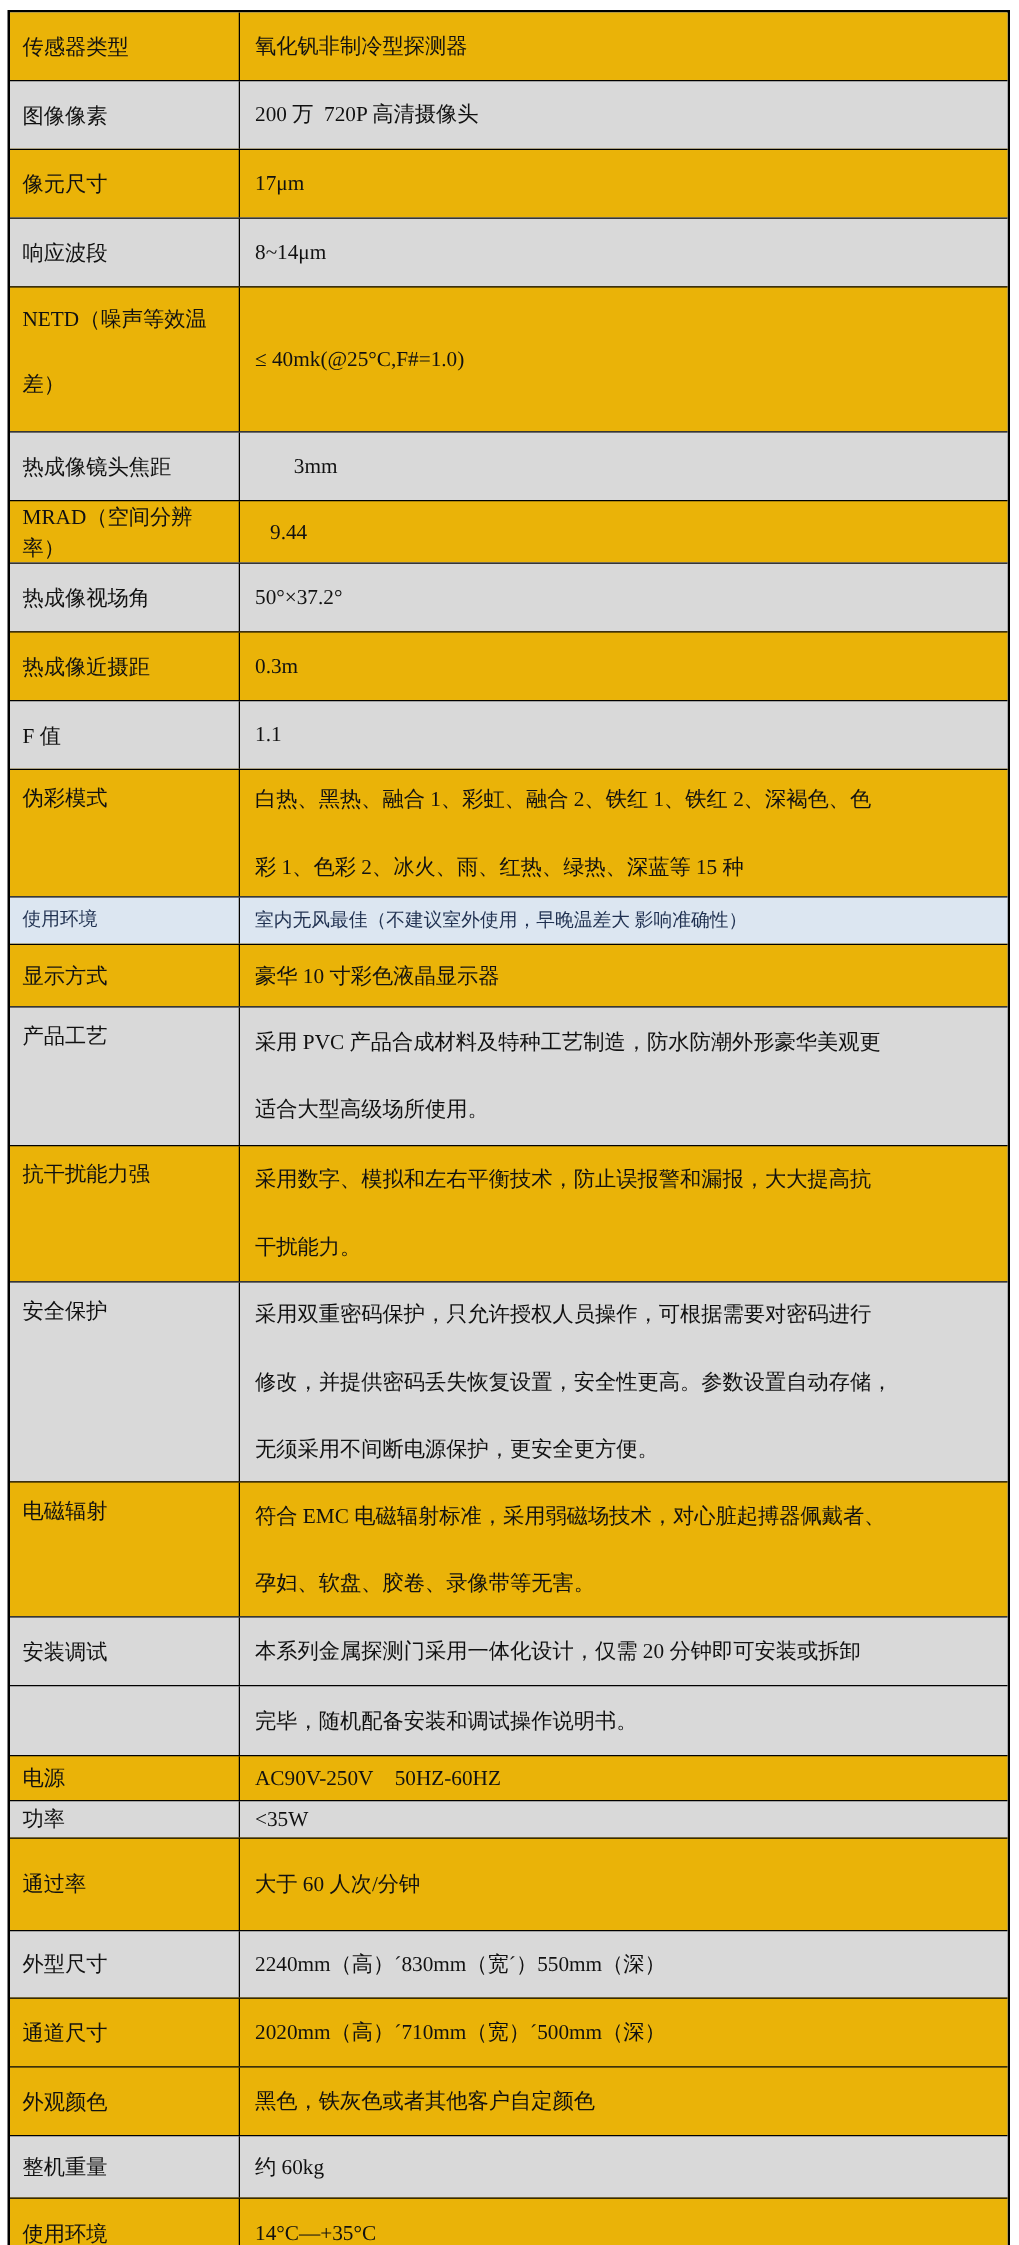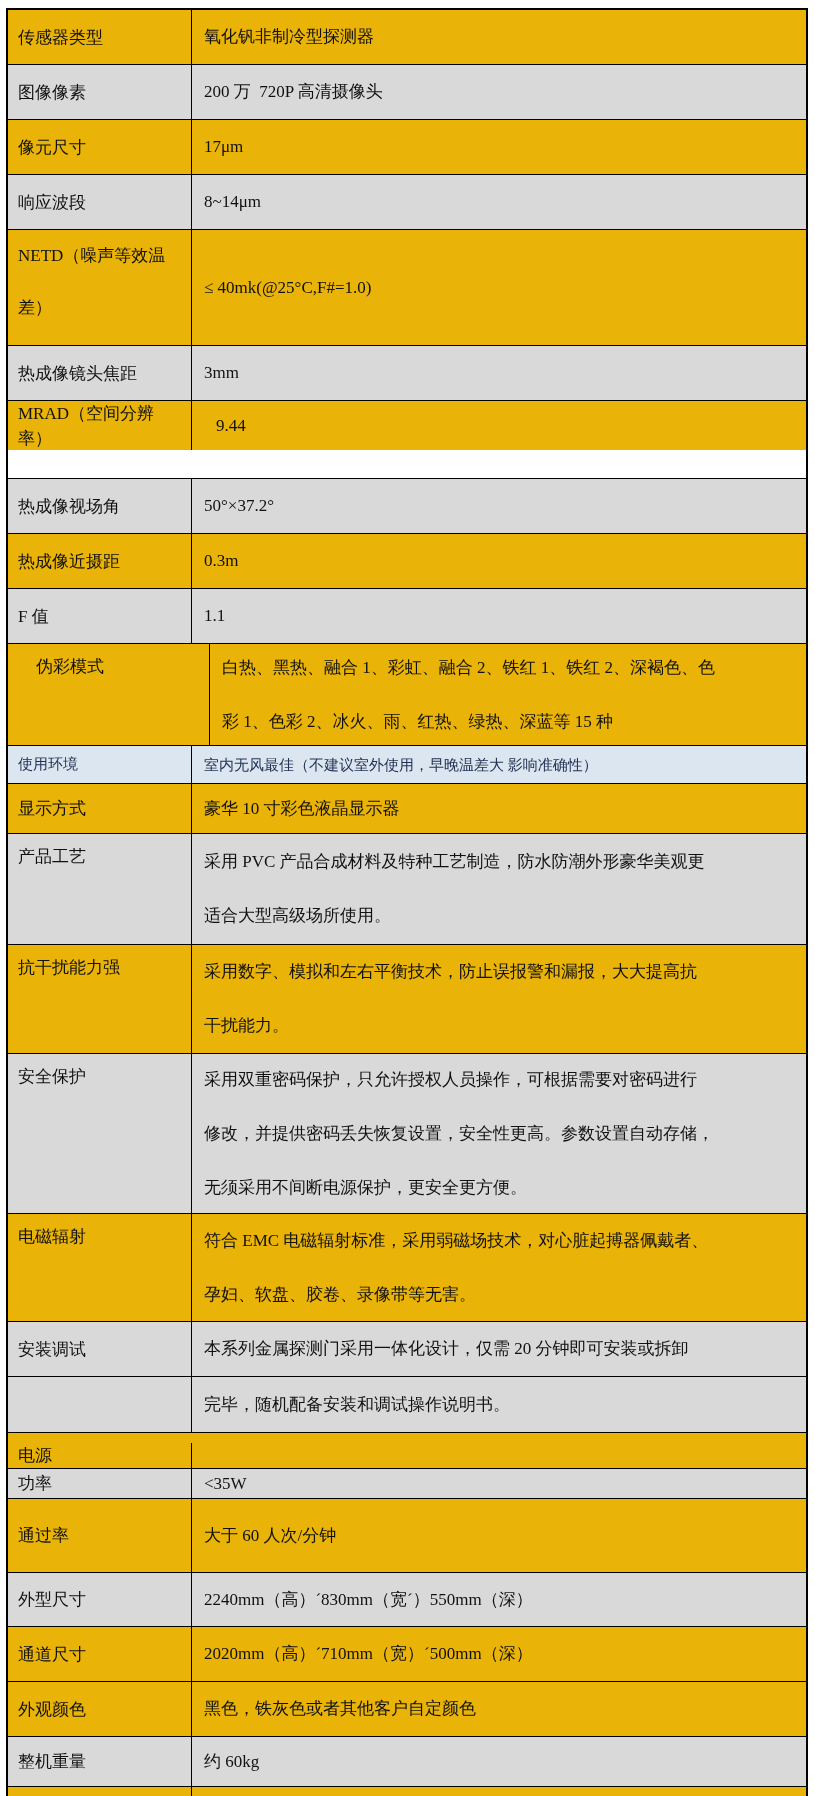--- a/index.html
+++ b/index.html
@@ -69,51 +69,51 @@
     <div class="cell value">
         <div class="line">8~14μm</div>
       </div>
   </div>
     <div class="row bg-white tall label-gap" style="height: 116px;">
     <div class="cell label">NETD（噪声等效温差）</div>
     <div class="cell value">
         <div class="line">≤ 40mk(@25°C,F#=1.0)</div>
       </div>
   </div>
-    <div class="row bg-gray" style="height: 55px;">
+    <div class="row bg-gray" style="height: 55px; gap: 31px;">
     <div class="cell label">热成像镜头焦距</div>
     <div class="cell value">
         <div class="line">3mm</div>
       </div>
   </div>
     <div class="row bg-white" style="height: 50px; gap: 12px;">
     <div class="cell label">MRAD（空间分辨率）</div>
     <div class="cell value">
         <div class="line">9.44</div>
       </div>
   </div>
-    <div class="row bg-gray" style="height: 55px; margin-top: 28px;">
+    <div class="row bg-gray" style="height: 55px;">
     <div class="cell label">热成像视场角</div>
     <div class="cell value">
         <div class="line">50°×37.2°</div>
       </div>
   </div>
     <div class="row bg-white" style="height: 55px;">
     <div class="cell label">热成像近摄距</div>
     <div class="cell value">
         <div class="line">0.3m</div>
       </div>
   </div>
     <div class="row bg-gray" style="height: 55px;">
     <div class="cell label">F 值</div>
     <div class="cell value">
         <div class="line">1.1</div>
       </div>
   </div>
-    <div class="row bg-white tall" style="height: 102px; padding-left: 18px;">
+    <div class="row bg-white tall" style="height: 102px;">
     <div class="cell label">伪彩模式</div>
     <div class="cell value">
         <div class="line">白热、黑热、融合 1、彩虹、融合 2、铁红 1、铁红 2、深褐色、色</div>
         <div class="line">彩 1、色彩 2、冰火、雨、红热、绿热、深蓝等 15 种</div>
       </div>
   </div>
     <div class="row bg-blue" style="height: 38px;">
     <div class="cell label">使用环境</div>
     <div class="cell value">
         <div class="line">室内无风最佳（不建议室外使用，早晚温差大 影响准确性）</div>
@@ -159,22 +159,25 @@
     <div class="cell value">
         <div class="line">本系列金属探测门采用一体化设计，仅需 20 分钟即可安装或拆卸</div>
       </div>
   </div>
     <div class="row bg-gray" style="height: 56px;">
     <div class="cell label"></div>
     <div class="cell value">
         <div class="line">完毕，随机配备安装和调试操作说明书。</div>
       </div>
   </div>
-    <div class="row bg-white" style="height: 36px; align-items: flex-end;">
+    <div class="row bg-white" style="height: 36px;">
     <div class="cell label">电源</div>
+    <div class="cell value">
+        <div class="line">AC90V-250V&nbsp;&nbsp;&nbsp;&nbsp;50HZ-60HZ</div>
+      </div>
   </div>
     <div class="row bg-gray" style="height: 30px;">
     <div class="cell label">功率</div>
     <div class="cell value">
         <div class="line">&lt;35W</div>
       </div>
   </div>
     <div class="row bg-white" style="height: 74px;">
     <div class="cell label">通过率</div>
     <div class="cell value">

